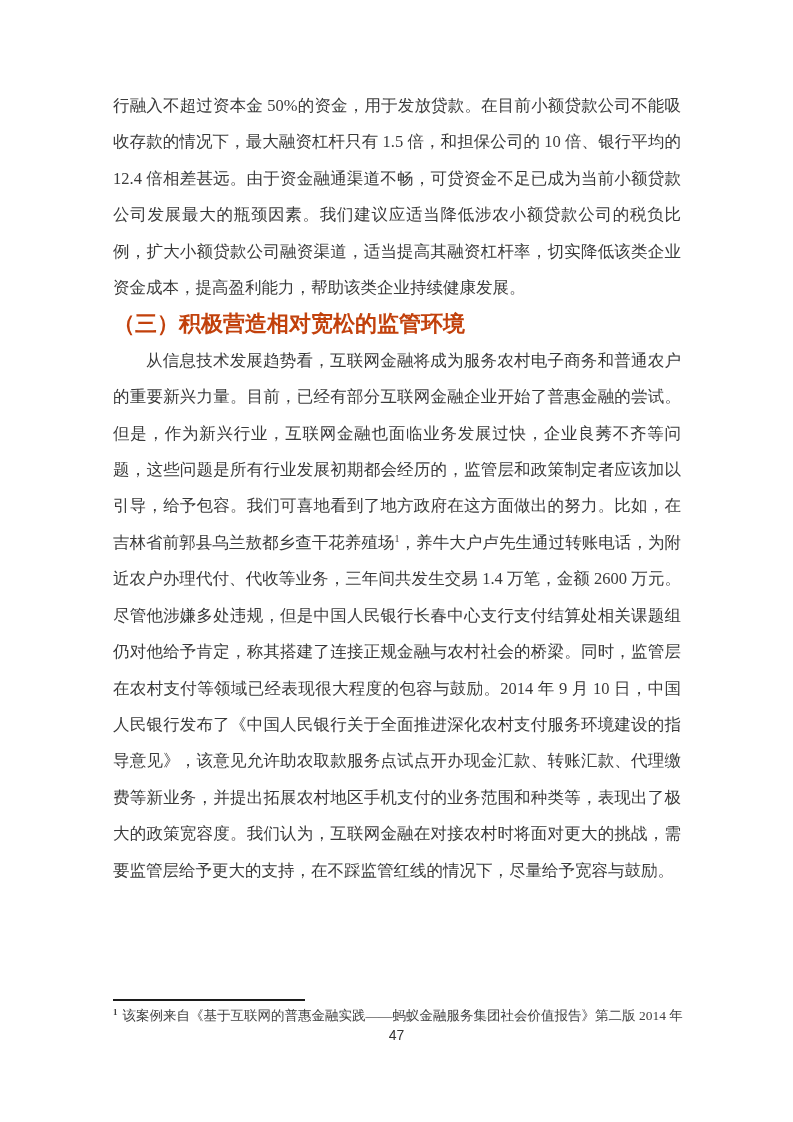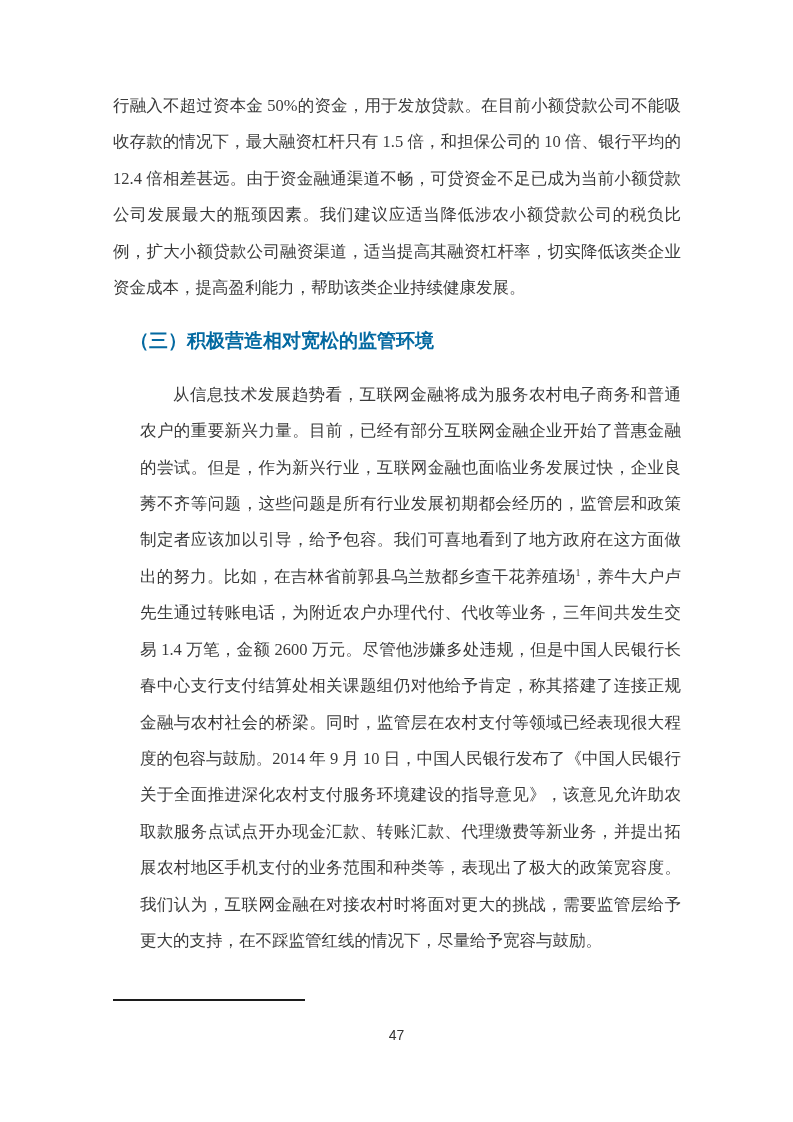--- a/index.html
+++ b/index.html
@@ -24,29 +24,28 @@
     font-size: 16.5px;
     line-height: 36.4px;
     text-align: justify;
   }
   .para {
     margin: 0;
     padding: 0;
   }
   .para.indented {
     text-indent: 2em;
-    margin-left: 27px;
   }
   .heading {
-    margin: 17px;
+    margin: 0;
     padding: 0;
-    font-size: 19px;
+    font-size: 22px;
     font-weight: bold;
     line-height: 36.4px;
-    color: #0369a1;
+    color: #c2410c;
   }
   .fn-ref {
     font-size: 10px;
     vertical-align: super;
     line-height: 0;
   }
   .footnote-rule {
     position: absolute;
     left: 113px;
     top: 999px;
@@ -91,16 +90,17 @@
     <p class="para">行融入不超过资本金 50%的资金，用于发放贷款。在目前小额贷款公司不能吸收存款的情况下，最大融资杠杆只有 1.5 倍，和担保公司的 10 倍、银行平均的 12.4 倍相差甚远。由于资金融通渠道不畅，可贷资金不足已成为当前小额贷款公司发展最大的瓶颈因素。我们建议应适当降低涉农小额贷款公司的税负比例，扩大小额贷款公司融资渠道，适当提高其融资杠杆率，切实降低该类企业资金成本，提高盈利能力，帮助该类企业持续健康发展。</p>
 
     <h3 class="heading">（三）积极营造相对宽松的监管环境</h3>
 
     <p class="para indented"><span>从信息技术发展趋势看，互联网金融将成为服务农村电子商务和普通农户的重要新兴力量。目前，已经有部分互联网金融企业开始了普惠金融的尝试。但是，作为新兴行业，互联网金融也面临业务发展过快，企业良莠不齐等问题，这些问题是所有行业发展初期都会经历的，监管层和政策制定者应该加以引导，给予包容。我们可喜地看到了地方政府在这方面做出的努力。比如，在吉林省前郭县乌兰敖都乡查干花养殖场</span><sup class="fn-ref">1</sup><span>，养牛大户卢先生通过转账电话，为附近农户办理代付、代收等业务，三年间共发生交易 1.4 万笔，金额 2600 万元。尽管他涉嫌多处违规，但是中国人民银行长春中心支行支付结算处相关课题组仍对他给予肯定，称其搭建了连接正规金融与农村社会的桥梁。同时，监管层在农村支付等领域已经表现很大程度的包容与鼓励。2014 年 9 月 10 日，中国人民银行发布了《中国人民银行关于全面推进深化农村支付服务环境建设的指导意见》，该意见允许助农取款服务点试点开办现金汇款、转账汇款、代理缴费等新业务，并提出拓展农村地区手机支付的业务范围和种类等，表现出了极大的政策宽容度。我们认为，互联网金融在对接农村时将面对更大的挑战，需要监管层给予更大的支持，在不踩监管红线的情况下，尽量给予宽容与鼓励。</span></p>
 
   </div>
 
   <div class="footnote-rule"></div>
 
+  <div class="footnote"><sup class="fn-marker">1</sup><span>该案例来自《基于互联网的普惠金融实践——蚂蚁金融服务集团社会价值报告》第二版 2014 年</span></div>
 
   <div class="page-number">47</div>
 
 </div>
 
 </body></html>

